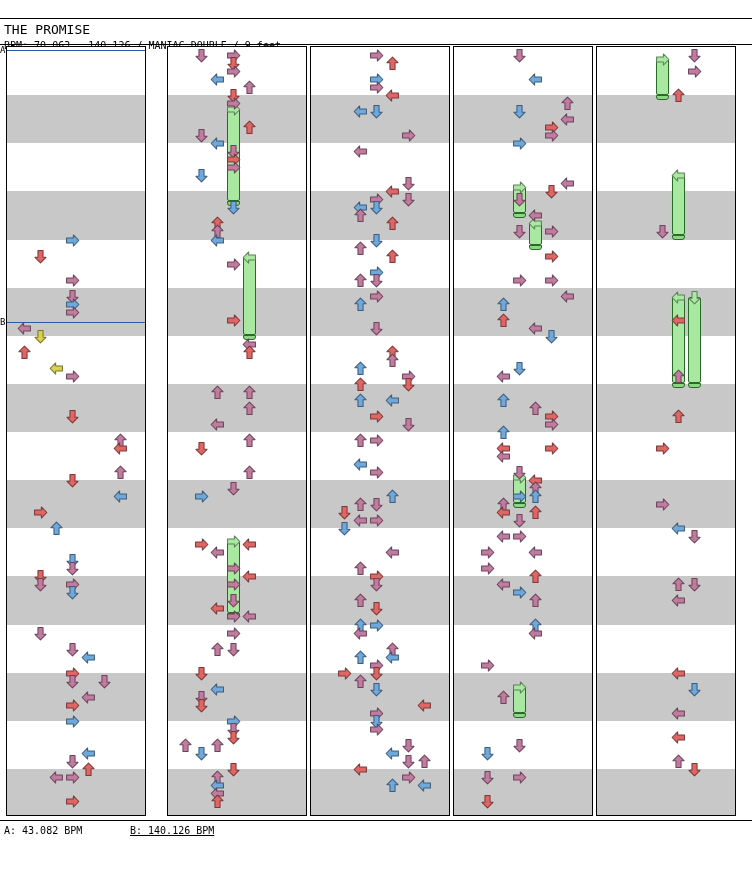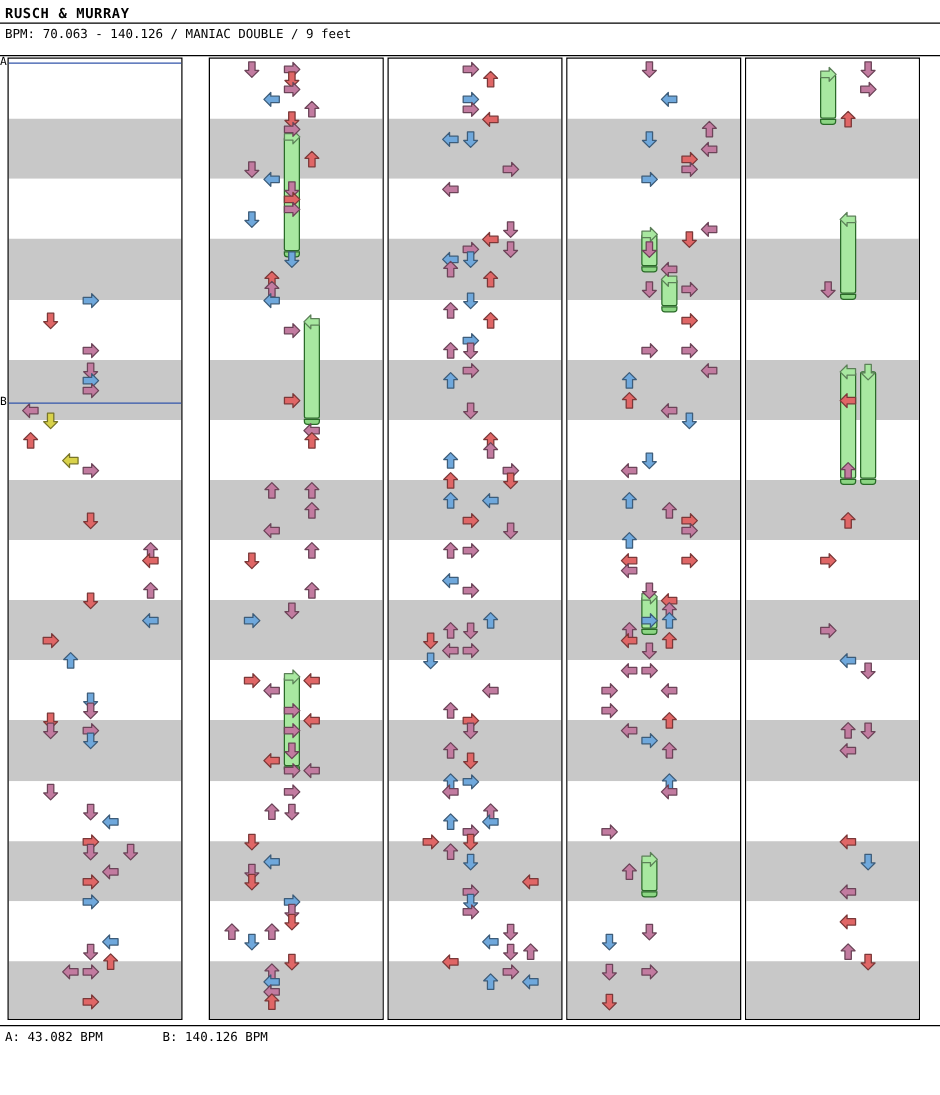--- a/index.html
+++ b/index.html
@@ -61,21 +61,21 @@
     width: 744px;
     font-size: 10px;
     line-height: 14px;
     font-family: "DejaVu Sans Mono", monospace;
   }
   .footer-row {
     position: relative;
     height: 15px;
   }
   .bpm-a { position: absolute; left: 0px; top: 0; }
-  .bpm-b { position: absolute; left: 126px; top: 0; }
+  .bpm-b { position: absolute; left: 126px; top: 0; text-decoration: underline; }
   .stats { position: absolute; left: 0px; top: 0; }
 
   
   .panels {
     position: absolute;
     left: 0;
     top: 46px;
     width: 752px;
     height: 774px;
   }
@@ -134,25 +134,23 @@
     border: 1px solid #2a6a28;
     box-sizing: border-box;
     border-radius: 0 0 3px 3px;
   }
 </style>
 </head>
 <body>
 
 <div class="page">
 
-  <div class="header">
-    <div class="artist">RUSCH &amp; MURRAY</div>
-  </div>
   <div class="hrule" style="top:18px;"></div>
   <div class="header" style="top:20px;">
+    <div class="title">THE PROMISE</div>
     <div class="subtitle">BPM: 70.063 - 140.126 / MANIAC DOUBLE / 9 feet</div>
   </div>
   <div class="hrule" style="top:44px;"></div>
 
   <div class="panels">
       <div class="panel" style="left: 6px;">
         <div class="measure plain" style="top: 0px; height: 48.125px;"></div>
         <div class="measure shade" style="top: 48.125px; height: 48.125px;"></div>
         <div class="measure plain" style="top: 96.25px; height: 48.125px;"></div>
         <div class="measure shade" style="top: 144.375px; height: 48.125px;"></div>

